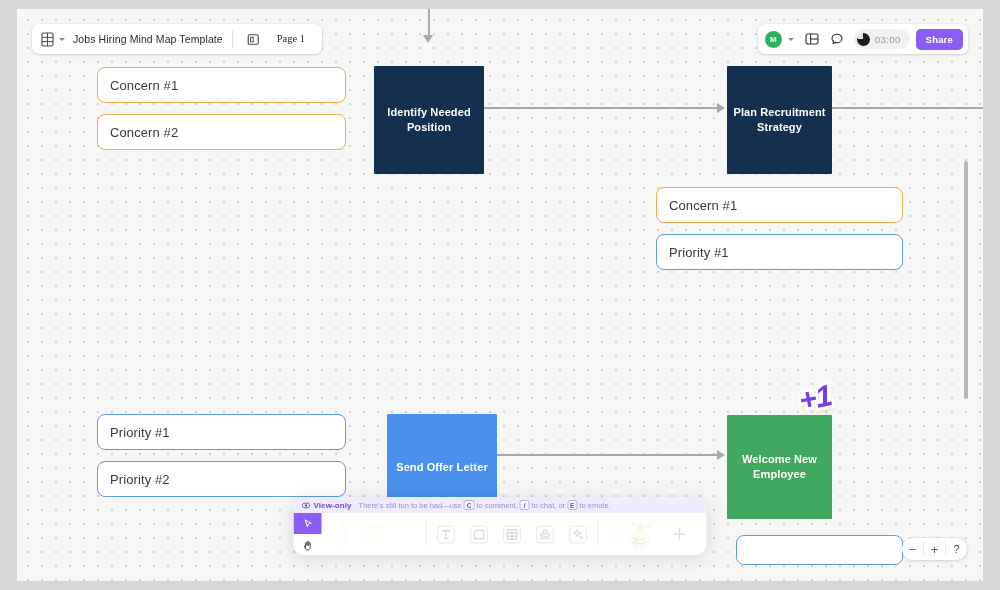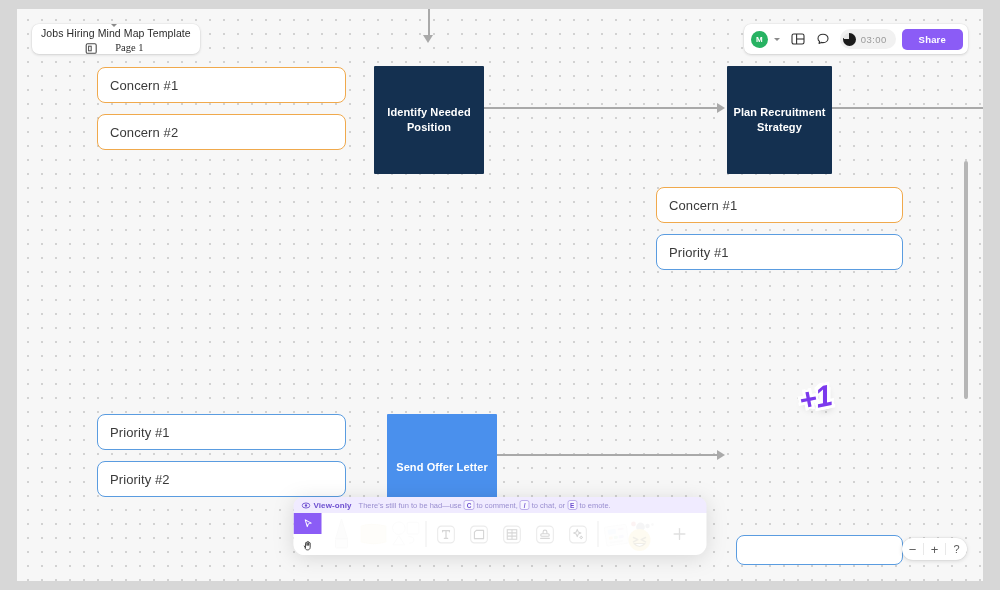--- a/index.html
+++ b/index.html
@@ -26,21 +26,20 @@
   
   .topbar-left {
     position: absolute; left: 15px; top: 15px;
     height: 30px;
     background: #ffffff;
     border-radius: 7px;
     display: flex; align-items: center;
     padding: 0 9px;
     box-shadow: 0 1px 3px rgba(0,0,0,.14), 0 0 0 .5px rgba(0,0,0,.05);
     z-index: 40;
-    flex-direction: column;
   }
   .file-glyph { width: 13px; height: 15px; display:block; }
   .caret {
     width: 0; height: 0;
     border-left: 3px solid transparent;
     border-right: 3px solid transparent;
     border-top: 3.5px solid #8a8a8a;
     margin: 0 8px 0 5px;
   }
   .file-title {
@@ -90,21 +89,21 @@
     background: conic-gradient(#1c1c1c 0 78%, #e6e6e6 78% 100%);
   }
   .timer-text {
     font-size: 9.5px; color: #9a9a9a; font-family: Liberation Sans, sans-serif;
     letter-spacing: .4px;
   }
   .share-btn {
     background: #8b5cf6; color: #fff;
     font-size: 9.5px; font-weight: 600;
     border: none; border-radius: 5px;
-    height: 21px; padding: 0 17px;
+    height: 21px; padding: 0 10px;
     cursor: pointer; letter-spacing: .2px;
   }
 
   
   .node {
     position: absolute;
     display: flex; align-items: center; justify-content: center;
     text-align: center;
     color: #ffffff;
     font-size: 11px; font-weight: 700; line-height: 15px;
@@ -281,20 +280,21 @@
 
   <div class="conn conn-h" style="left:467px; top:445px; width:235px;"></div>
   <div class="arrow-r" style="left:700px; top:441px;"></div>
 
   <div class="node dark" style="left:357px; top:45px; width:110px; height:108px;">Identify Needed Position</div>
 
   <div class="node dark" style="left:710px; top:45px; width:105px; height:108px;">Plan Recruitment Strategy</div>
 
   <div class="node blue" style="left:370px; top:393px; width:110px; height:107px;">Send Offer Letter</div>
 
+  <div class="node green" style="left:710px; top:394px; width:105px; height:104px;">Welcome New Employee</div>
 
   <div class="sticker">+1</div>
 
   <div class="card orange" style="left:80px; top:58px; width:249px; height:36px;">Concern #1</div>
   <div class="card orange" style="left:80px; top:105px; width:249px; height:36px;">Concern #2</div>
 
   <div class="card orange" style="left:639px; top:178px; width:247px; height:36px;">Concern #1</div>
   <div class="card blue" style="left:639px; top:225px; width:247px; height:36px;">Priority #1</div>
 
   <div class="card blue" style="left:80px; top:405px; width:249px; height:36px;">Priority #1</div>

